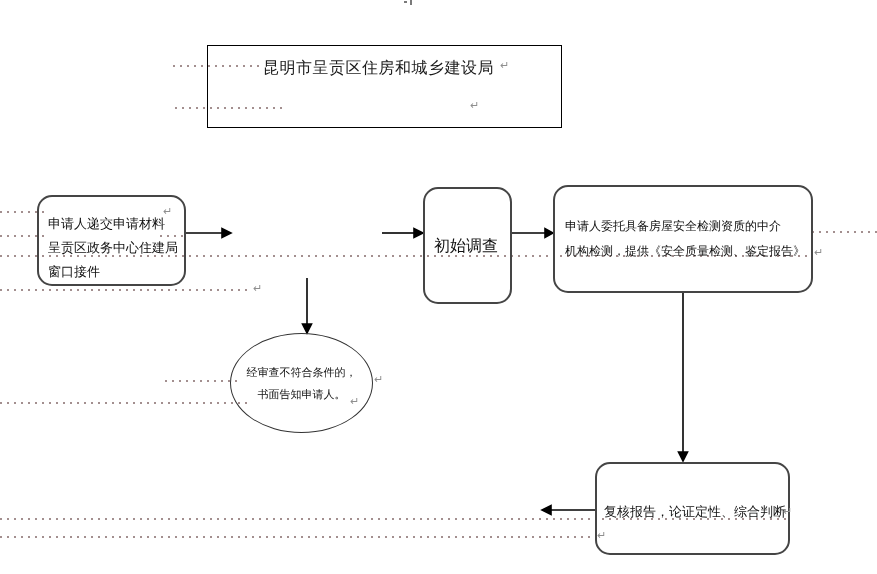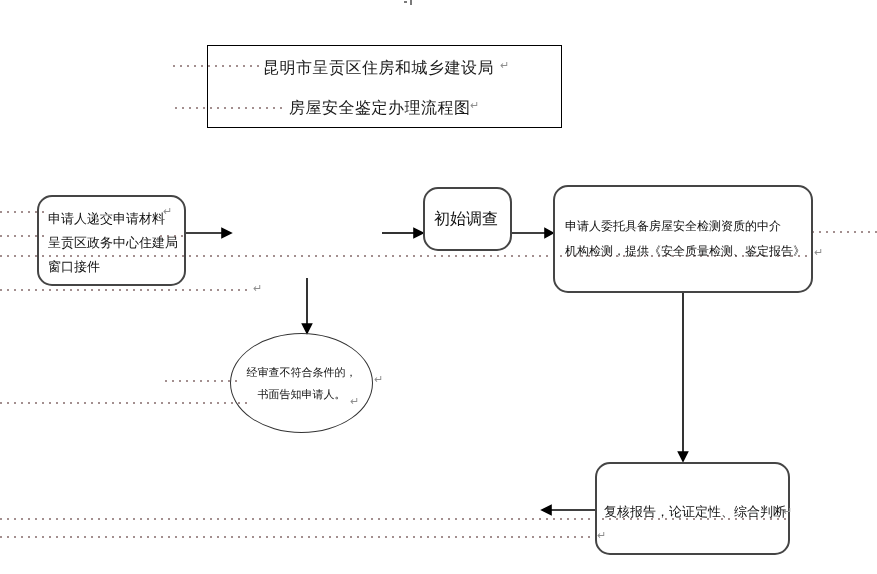--- a/index.html
+++ b/index.html
@@ -66,30 +66,29 @@
         <polygon points="678.5,452 687.5,452 683,461"></polygon>
     </g>
     <g stroke="#000" stroke-width="1.6" fill="#000">
       <line x1="595" y1="510" x2="551" y2="510"></line>
         <polygon points="551,505.5 551,514.5 542,510"></polygon>
     </g>
   </svg>
 
   <div class="titlebox" style="left:207px;top:45px;width:355px;height:83px"></div>
   <span class="t-line" style="left:263px;top:58px">昆明市呈贡区住房和城乡建设局</span>
-  <span class="t-line" style="left:289px;top:98px">房屋安全鉴定办理流程图</span>
 
-  <div class="rnode" style="left:37px;top:195px;width:149px;height:91px;align-items:center">
+  <div class="rnode" style="left:37px;top:195px;width:149px;height:91px;align-items:flex-end">
     <div class="node-text" style="padding:5px 0 0 9px">申请人递交申请材料
 呈贡区政务中心住建局
 窗口接件</div>
   </div>
 
 
-  <div class="rnode" style="left:423px;top:187px;width:89px;height:64px">
+  <div class="rnode" style="left:423px;top:187px;width:89px;height:117px">
     <div class="node-text" style="padding-left:9px;font-size:16px">初始调查</div>
   </div>
 
   <div class="rnode" style="left:553px;top:185px;width:260px;height:108px">
     <div class="node-text" style="padding-left:10px;font-size:12px;line-height:25px">申请人委托具备房屋安全检测资质的中介
 机构检测，提供《安全质量检测、鉴定报告》</div>
   </div>
 
   <div class="enode" style="left:230px;top:333px;width:143px;height:100px">
     <div class="node-text" style="font-size:11px;line-height:22px">经审查不符合条件的，

